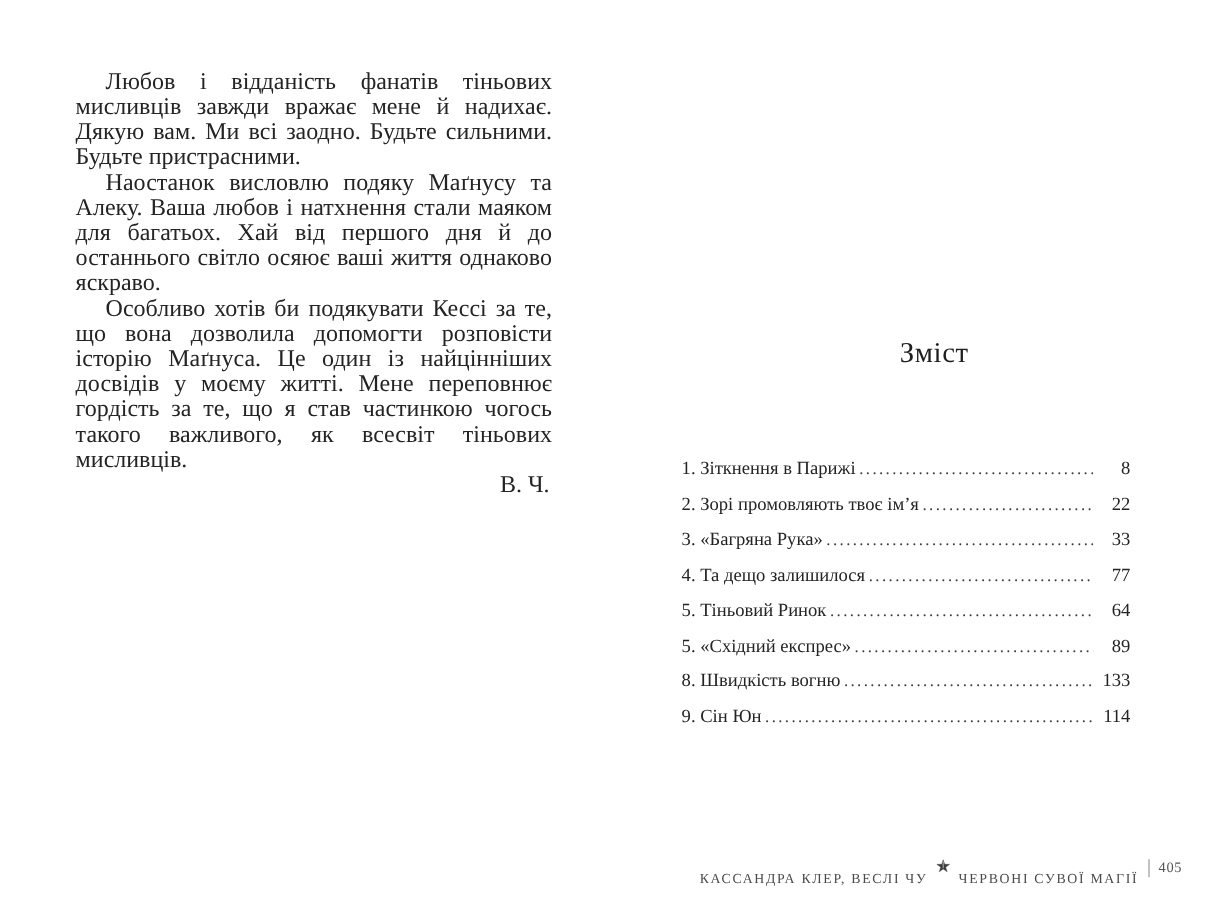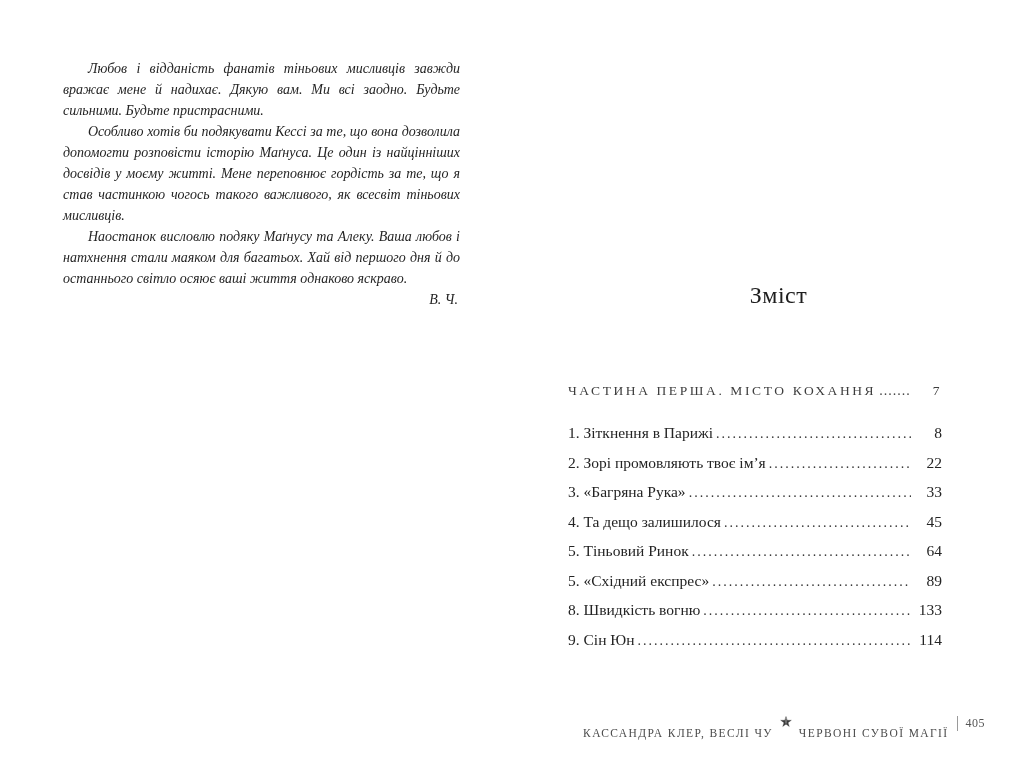--- a/index.html
+++ b/index.html
@@ -10,24 +10,23 @@
     overflow: hidden;
     font-family: "Liberation Serif", "DejaVu Serif", serif;
     color: #222222;
     -webkit-font-smoothing: antialiased;
   }
 
   
   .ack-block {
     position: absolute;
     left: 63px; top: 58px; width: 397px;
-    font-size: 14px; line-height: 21px;
+    font-size: 20px; line-height: 21px;
     text-align: justify;
     color: #242424;
-    font-style: italic;
   }
   .ack-block p { margin: 0; text-indent: 25px; }
   .ack-block .signature {
     text-align: right; text-indent: 0;
     margin-top: 0;
     padding-right: 2px;
   }
 
   
   .contents-heading {
@@ -110,53 +109,48 @@
     color: #555555;
   }
 </style>
 </head>
 <body>
 
 <div class="spread">
 
   <section class="ack-block">
     <p>Любов і відданість фанатів тіньових мисливців завжди вражає мене й надихає. Дякую вам. Ми всі заодно. Будьте сильними. Будьте пристрасними.</p>
+    <p>Наостанок висловлю подяку Маґнусу та Алеку. Ваша любов і натхнення стали маяком для багатьох. Хай від першого дня й до останнього світло осяює ваші життя однаково яскраво.</p>
     <p>Особливо хотів би подякувати Кессі за те, що вона дозволила допомогти розповісти історію Маґнуса. Це один із найцінніших досвідів у моєму житті. Мене переповнює гордість за те, що я став частинкою чогось такого важливого, як всесвіт тіньових мисливців.</p>
-    <p>Наостанок висловлю подяку Маґнусу та Алеку. Ваша любов і натхнення стали маяком для багатьох. Хай від першого дня й до останнього світло осяює ваші життя однаково яскраво.</p>
     <p class="signature">В. Ч.</p>
   </section>
 
   <h1 class="contents-heading">Зміст</h1>
 
   <nav class="toc">
-    <div class="toc-row part-row">
-      <span class="toc-title">ЧАСТИНА ПЕРША. МІСТО КОХАННЯ</span>
-      <span class="toc-leader"></span>
-      <span class="toc-page">7</span>
-    </div>
 
     <div class="toc-row">
       <span class="toc-title">1. Зіткнення в Парижі</span>
       <span class="toc-leader"></span>
       <span class="toc-page">8</span>
     </div>
     <div class="toc-row">
       <span class="toc-title">2. Зорі промовляють твоє ім’я</span>
       <span class="toc-leader"></span>
       <span class="toc-page">22</span>
     </div>
     <div class="toc-row">
       <span class="toc-title">3. «Багряна Рука»</span>
       <span class="toc-leader"></span>
       <span class="toc-page">33</span>
     </div>
     <div class="toc-row">
       <span class="toc-title">4. Та дещо залишилося</span>
       <span class="toc-leader"></span>
-      <span class="toc-page">45</span>
+      <span class="toc-page">77</span>
     </div>
     <div class="toc-row">
       <span class="toc-title">5. Тіньовий Ринок</span>
       <span class="toc-leader"></span>
       <span class="toc-page">64</span>
     </div>
     <div class="toc-row">
       <span class="toc-title">5. «Східний експрес»</span>
       <span class="toc-leader"></span>
       <span class="toc-page">89</span>

